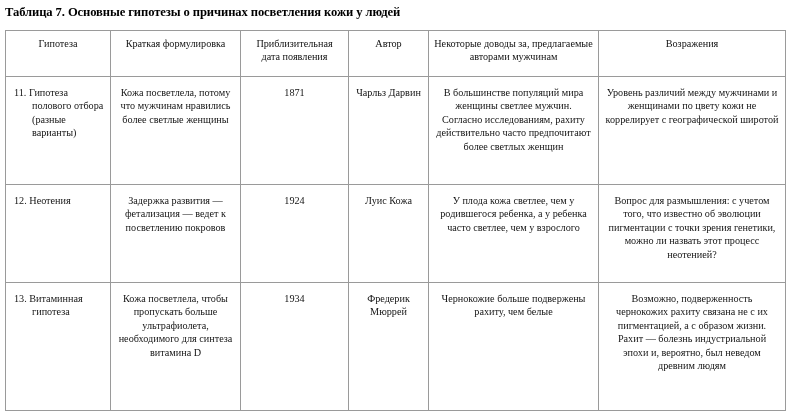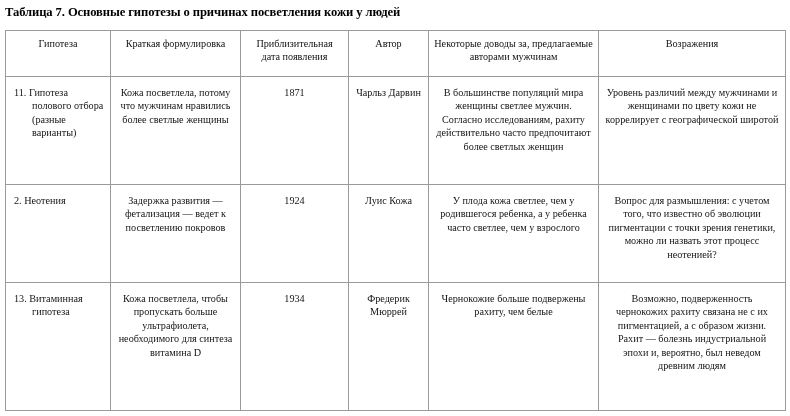--- a/index.html
+++ b/index.html
@@ -151,21 +151,21 @@
           </td>
           <td>
             <div class="cell">В большинстве популяций мира женщины светлее мужчин. Согласно исследованиям, рахиту действительно часто предпочитают более светлых женщин</div>
           </td>
           <td>
             <div class="cell">Уровень различий между мужчинами и женщинами по цвету кожи не коррелирует с географической широтой</div>
           </td>
         </tr>
         <tr class="row-12">
           <td>
-            <div class="cell cell-first">2. Неотения</div>
+            <div class="cell cell-first">12. Неотения</div>
           </td>
           <td>
             <div class="cell">Задержка развития — фетализация — ведет к посветлению покровов</div>
           </td>
           <td>
             <div class="cell cell-date">1924</div>
           </td>
           <td>
             <div class="cell cell-author">Луис Кожа</div>
           </td>

